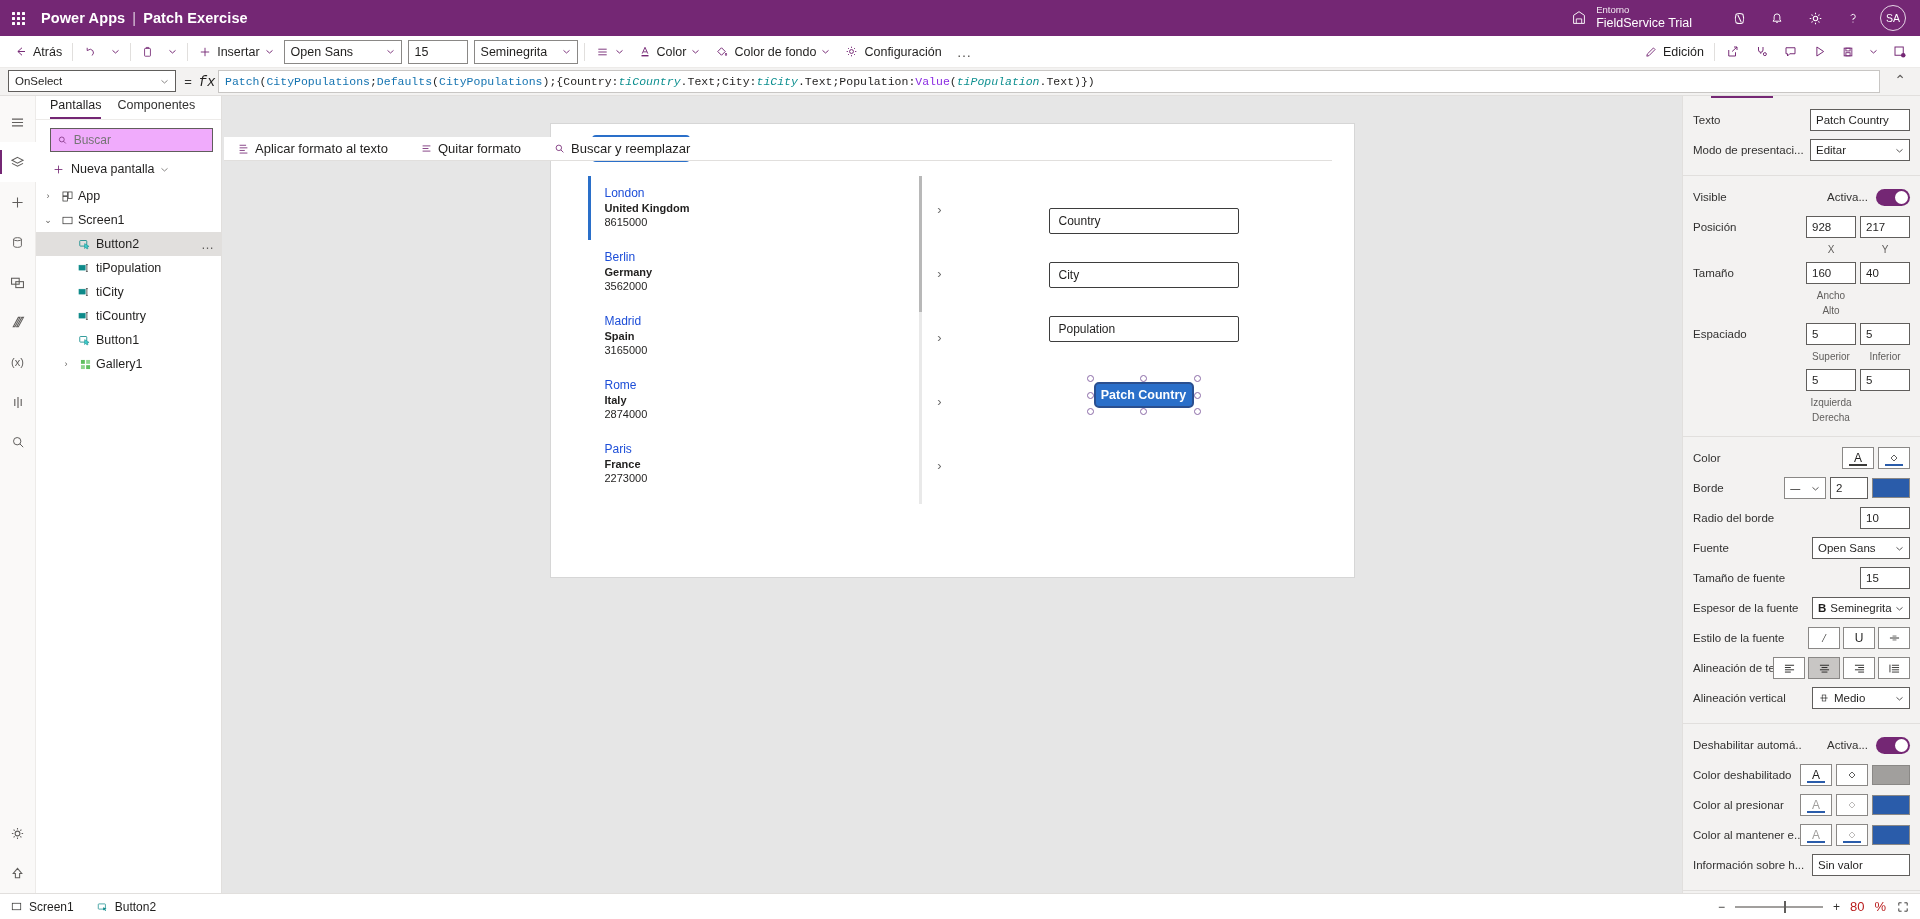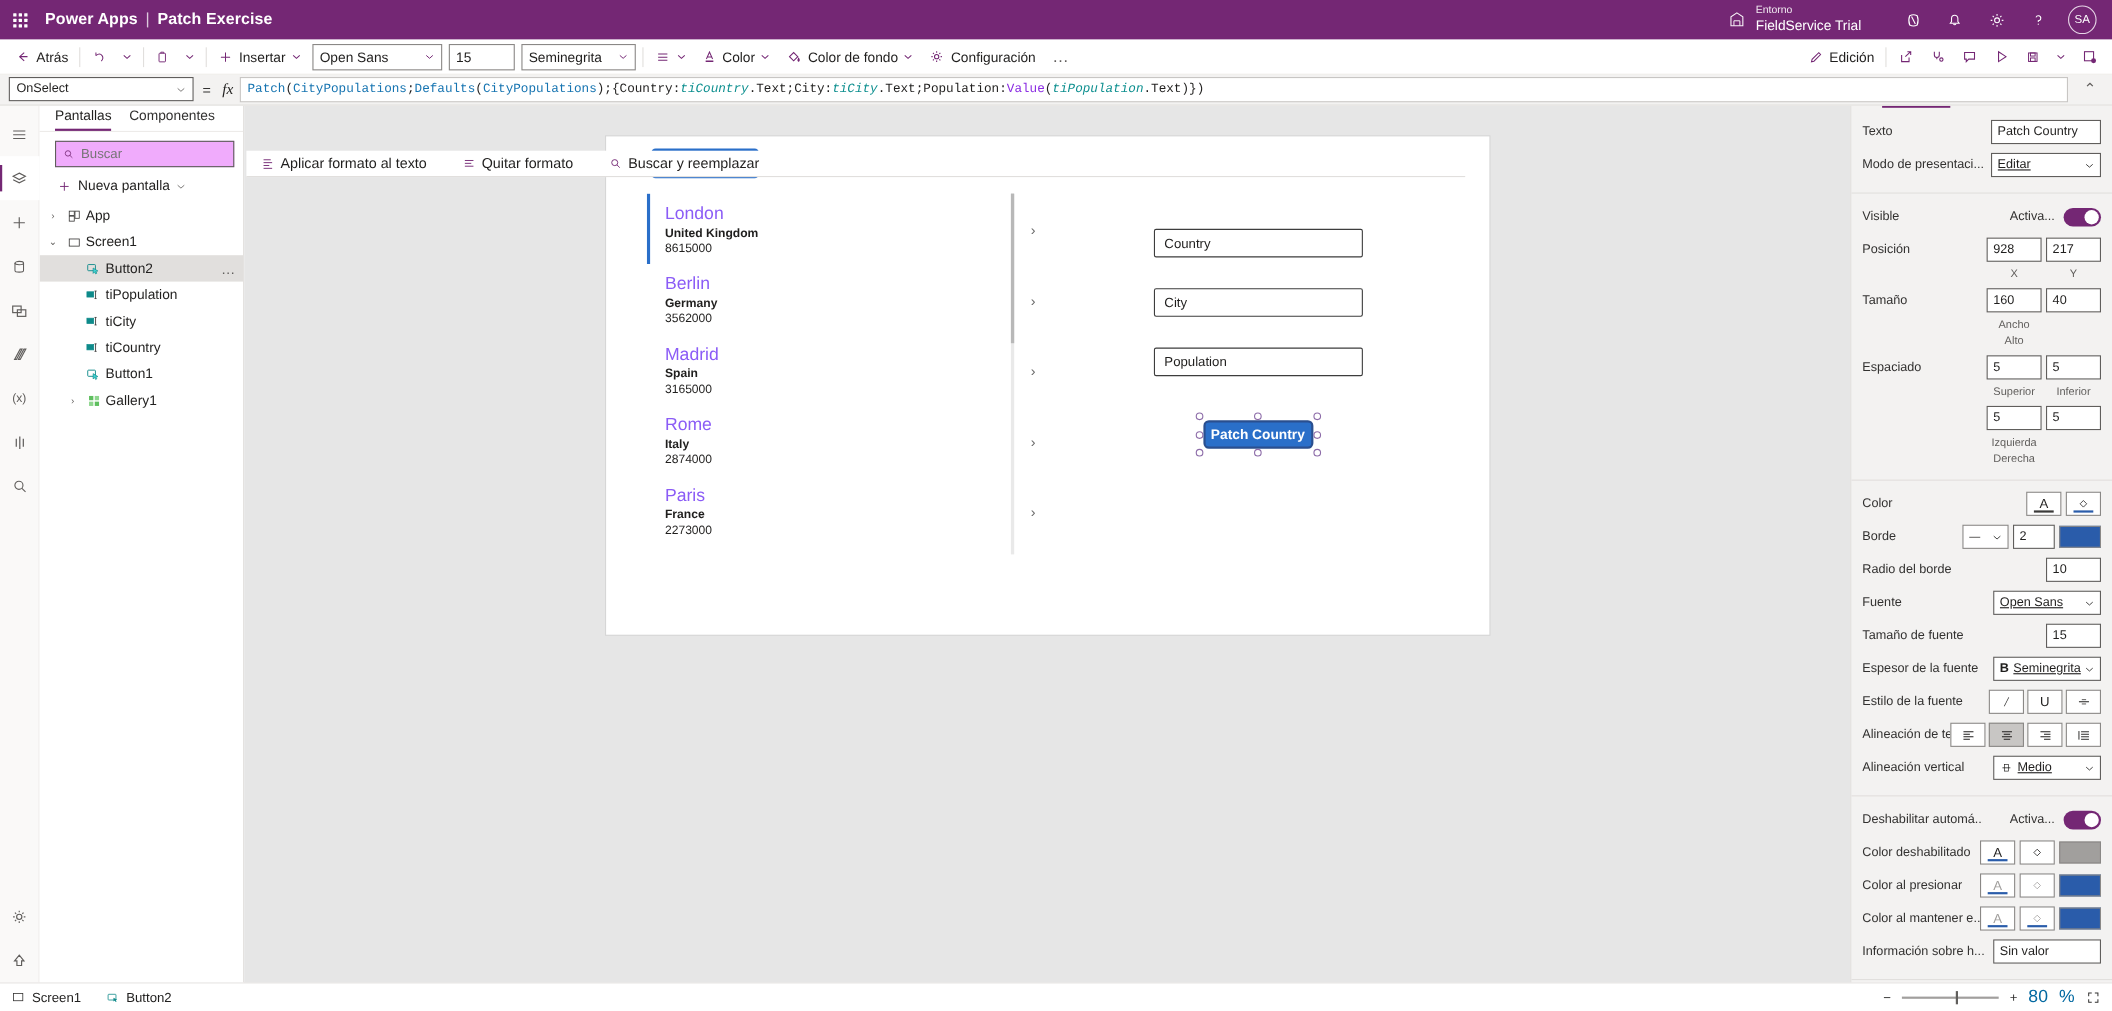--- a/index.html
+++ b/index.html
@@ -69,21 +69,21 @@
   }
   .prop-select {
     width: 168px; margin: 2px 4px 2px 8px; height: 22px; background: #fff;
     border: 1px solid #605e5c; display: flex; align-items: center; padding: 0 6px;
     font-size: 11.5px; cursor: pointer;
   }
   .prop-select .val { flex: 1; }
   .eq { width: 16px; display: flex; align-items: center; justify-content: center;
     font-size: 13px; color: #323130; }
   .fx { width: 22px; display: flex; align-items: center; justify-content: center;
-    font-style: italic; font-family: Liberation Serif, serif; font-size: 14px; color: #201f1e; }
+    font-style: italic; font-family: Liberation Mono, monospace; font-size: 14px; color: #201f1e; }
   .formula-wrap {
     flex: 1; background: #fff; border: 1px solid #c8c6c4; margin: 2px 0;
     display: flex; align-items: flex-start; overflow: hidden; position: relative;
   }
   .formula {
     font-family: "Liberation Mono", monospace; font-size: 11.5px; line-height: 22px;
     white-space: pre; padding-left: 6px; padding-top: 0px;
   }
   .f-fn { color: #1674b1; }
   .f-plain { color: #201f1e; }
@@ -170,21 +170,21 @@
     font-size: 12.5px; font-weight: bold; cursor: pointer;
   }
   .gallery {
     position: absolute; left: 37px; top: 52px; width: 372px; height: 330px;
     overflow: hidden;
   }
   .g-item {
     height: 64px; position: relative; padding: 10px 0 0 14px; border-left: 3px solid transparent;
   }
   .g-item.first { border-left: 3px solid #2a6fc9; }
-  .g-city { font-size: 16px; color: #8b5cf6; }
+  .g-city { font-size: 12px; color: #1d4ed8; }
   .g-country { font-size: 11px; font-weight: bold; color: #201f1e; margin-top: 2px; }
   .g-pop { font-size: 11px; color: #201f1e; margin-top: 2px; }
   .g-chev { position: absolute; right: 18px; top: 26px; color: #6b6b6b; font-size: 13px; }
   .g-scroll {
     position: absolute; left: 368px; top: 52px; width: 3px; height: 328px; background: #e9e9e9;
   }
   .g-scroll i { display: block; width: 3px; height: 136px; background: #b8b8b8; }
   .tinput {
     position: absolute; width: 190px; height: 26px; border: 1px solid #3d3d3d;
     background: #fff; border-radius: 2px; display: flex; align-items: center;
@@ -217,21 +217,21 @@
   .prow { display: flex; align-items: center; min-height: 26px; margin-bottom: 4px; }
   .plabel { flex: 1; color: #323130; white-space: nowrap; overflow: hidden; font-size: 11.5px; }
   .pfield {
     height: 22px; border: 1px solid #605e5c; background: #fff; display: flex;
     align-items: center; padding: 0 5px; font-size: 11.5px; color: #201f1e;
   }
   .pfield.w100 { width: 100px; }
   .pfield.w98  { width: 98px; }
   .pfield.w50  { width: 50px; }
   .pfield.select { cursor: pointer; }
-  .pfield.select .val { flex: 1; white-space: nowrap; overflow: hidden; text-decoration: underline; }
+  .pfield.select .val { flex: 1; white-space: nowrap; overflow: hidden; }
   .ppair { display: flex; gap: 4px; }
   .psub { display: flex; gap: 4px; margin: 1px 0 5px 0; }
   .psub span { width: 50px; text-align: center; color: #605e5c; font-size: 10px; }
   .toggle-row { display: flex; align-items: center; justify-content: flex-end; gap: 8px; flex: 1; }
   .tg-label { color: #323130; font-size: 11.5px; }
   .toggle {
     width: 34px; height: 17px; border-radius: 9px; background: #742774; position: relative; cursor: pointer;
   }
   .toggle i { position: absolute; right: 2px; top: 2px; width: 13px; height: 13px;
     background: #fff; border-radius: 50%; }
@@ -252,21 +252,21 @@
   .align-group { display: flex; gap: 3px; }
   
   .bottombar {
     height: 26px; border-top: 1px solid #e1dfdd; background: #fff;
     display: flex; align-items: center; padding: 0 10px; font-size: 12px;
   }
   .bb-item { display: flex; align-items: center; gap: 6px; margin-right: 22px; cursor: pointer; color: #201f1e;}
   .bb-right { margin-left: auto; display: flex; align-items: center; gap: 10px; }
   .zoom-track { width: 88px; height: 2px; background: #a19f9d; position: relative; }
   .zoom-track i { position: absolute; left: 56%; top: -5px; width: 2px; height: 12px; background: #605e5c; }
-  .zoom-pct { font-size: 16px; color: #0369a1; }
+  .zoom-pct { font-size: 13px; color: #b91c1c; }
   .mini { cursor: pointer; color: #323130; }
 </style>
 </head>
 <body>
 
 <div class="topbar">
   <div class="waffle">
     <i></i>
       <i></i>
       <i></i>

